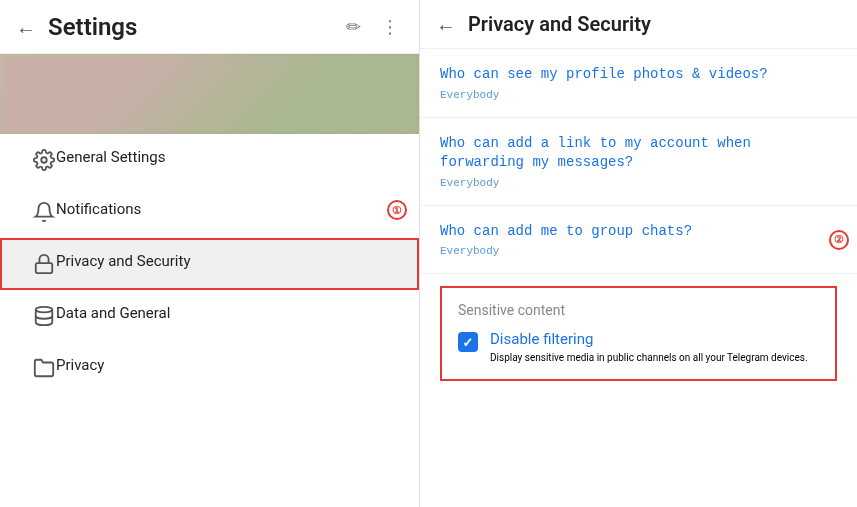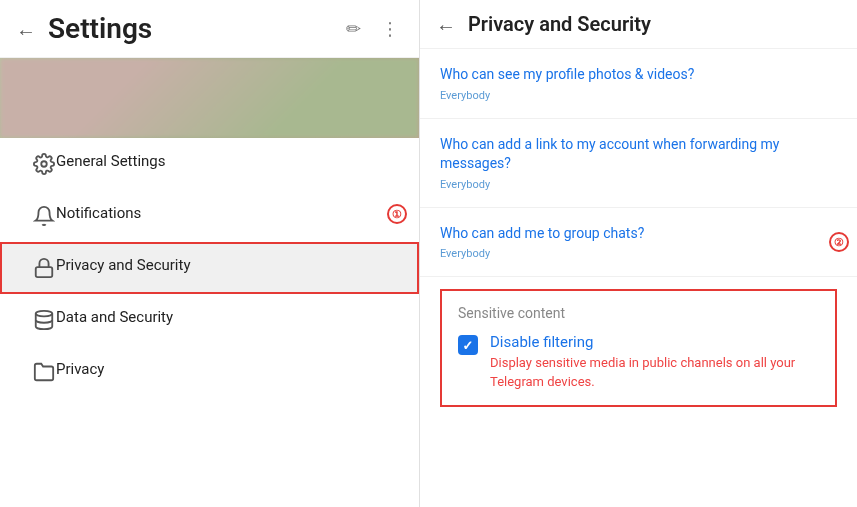--- a/index.html
+++ b/index.html
@@ -31,21 +31,21 @@
     }
 
     .left-header .back-icon {
       font-size: 20px;
       color: #555;
       cursor: pointer;
     }
 
     .left-header .title {
       flex: 1;
-      font-size: 28px;
+      font-size: 24px;
       font-weight: 600;
       color: #222;
     }
 
     .left-header .edit-icon, .left-header .more-icon {
       font-size: 18px;
       color: #777;
       cursor: pointer;
       padding: 4px;
     }
@@ -130,20 +130,21 @@
 
     .right-content {
       flex: 1;
       overflow-y: auto;
       padding: 0;
     }
 
     .privacy-item {
       padding: 16px 20px;
       border-bottom: 1px solid #f0f0f0;
+      font-family: Liberation Mono, monospace;
     }
 
     .privacy-question {
       font-size: 14px;
       color: #1a73e8;
       line-height: 1.4;
       margin-bottom: 4px;
     }
 
     .privacy-answer {
@@ -196,22 +197,22 @@
     }
 
     .sensitive-label {
       font-size: 15px;
       color: #1a73e8;
       font-weight: 400;
       margin-bottom: 3px;
     }
 
     .sensitive-desc {
-      font-size: 13px;
-      color: #ef4444;
+      font-size: 10px;
+      color: #000000;
       line-height: 1.4;
     }
 
     .annotation-circle {
       position: absolute;
       width: 20px;
       height: 20px;
       border-radius: 50%;
       border: 2px solid #e53935;
       color: #e53935;
@@ -278,21 +279,21 @@
     </div>
 
     <div class="menu-item">
       <span class="menu-icon">
         <svg class="icon-svg" viewBox="0 0 24 24" fill="none" stroke="#555" stroke-width="2">
           <ellipse cx="12" cy="5" rx="9" ry="3"></ellipse>
           <path d="M21 12c0 1.66-4 3-9 3s-9-1.34-9-3"></path>
           <path d="M3 5v14c0 1.66 4 3 9 3s9-1.34 9-3V5"></path>
         </svg>
       </span>
-      <span class="menu-label">Data and Security</span>
+      <span class="menu-label">Data and General</span>
     </div>
 
     <div class="menu-item">
       <span class="menu-icon">
         <svg class="icon-svg" viewBox="0 0 24 24" fill="none" stroke="#555" stroke-width="2">
           <path d="M22 19a2 2 0 0 1-2 2H4a2 2 0 0 1-2-2V5a2 2 0 0 1 2-2h5l2 3h9a2 2 0 0 1 2 2z"></path>
         </svg>
       </span>
       <span class="menu-label">Privacy</span>
     </div>

